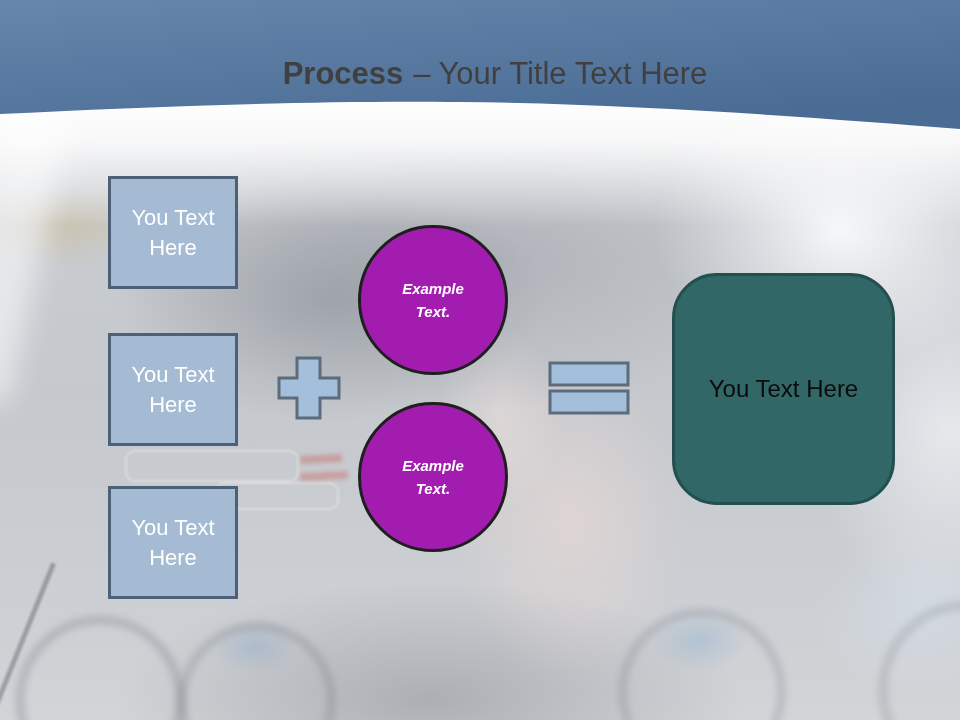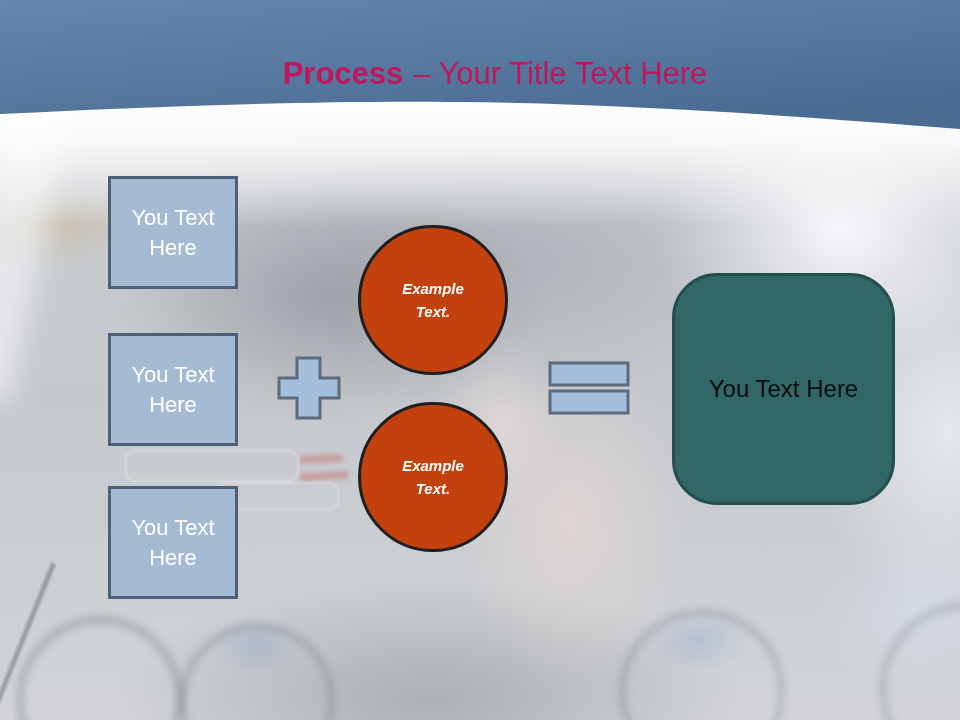--- a/index.html
+++ b/index.html
@@ -39,39 +39,39 @@
   .redmark2{left:300px;top:472px;width:48px;height:8px;}
   .panel-outline{position:absolute;border:2px solid rgba(255,255,255,.35);border-radius:10px;filter:blur(1px);}
   .po1{left:125px;top:450px;width:170px;height:28px;}
   .po2{left:215px;top:482px;width:120px;height:24px;}
   
   .white-fade{position:absolute;left:0;top:96px;width:960px;height:130px;
     background:linear-gradient(180deg,#ffffff 0%,rgba(255,255,255,.85) 35%,rgba(255,255,255,0) 100%);}
   .header-svg{position:absolute;left:0;top:0;}
   .title{
     position:absolute;left:0;top:55px;width:960px;box-sizing:border-box;padding-left:30px;
-    text-align:center;color:#be185d;font-size:31px;line-height:1.2;white-space:nowrap;
+    text-align:center;color:#404040;font-size:31px;line-height:1.2;white-space:nowrap;
   }
   .title .t-bold{font-weight:bold;}
   .title .t-rest{font-weight:normal;margin-left:.32em;}
   
   .input-box{
     position:absolute;left:108px;width:130px;height:113px;box-sizing:border-box;
     background:#a4bbd3;border:3px solid #4d6078;
     display:flex;align-items:center;justify-content:center;text-align:center;
     color:#ffffff;font-size:22px;line-height:1.35;
   }
   .input-box .lbl{width:100px;}
   .ib1{top:176px;} .ib2{top:333px;} .ib3{top:486px;}
   .op{position:absolute;}
   .op-plus{left:277px;top:356px;}
   .op-eq{left:548px;top:361px;}
   .circle{
     position:absolute;left:358px;width:150px;height:150px;box-sizing:border-box;
-    background:#c2410c;border:3px solid #1f1f1f;border-radius:50%;
+    background:#a21caf;border:3px solid #1f1f1f;border-radius:50%;
     display:flex;align-items:center;justify-content:center;text-align:center;
     color:#ffffff;font-size:15px;font-weight:bold;font-style:italic;line-height:1.55;
   }
   .circle .lbl{width:90px;}
   .c1{top:225px;} .c2{top:402px;}
   .result-box{
     position:absolute;left:672px;top:273px;width:223px;height:232px;box-sizing:border-box;
     background:#316767;border:3px solid #234f4f;border-radius:45px;
     display:flex;align-items:center;justify-content:center;text-align:center;
     color:#0b0b0b;font-size:24px;

